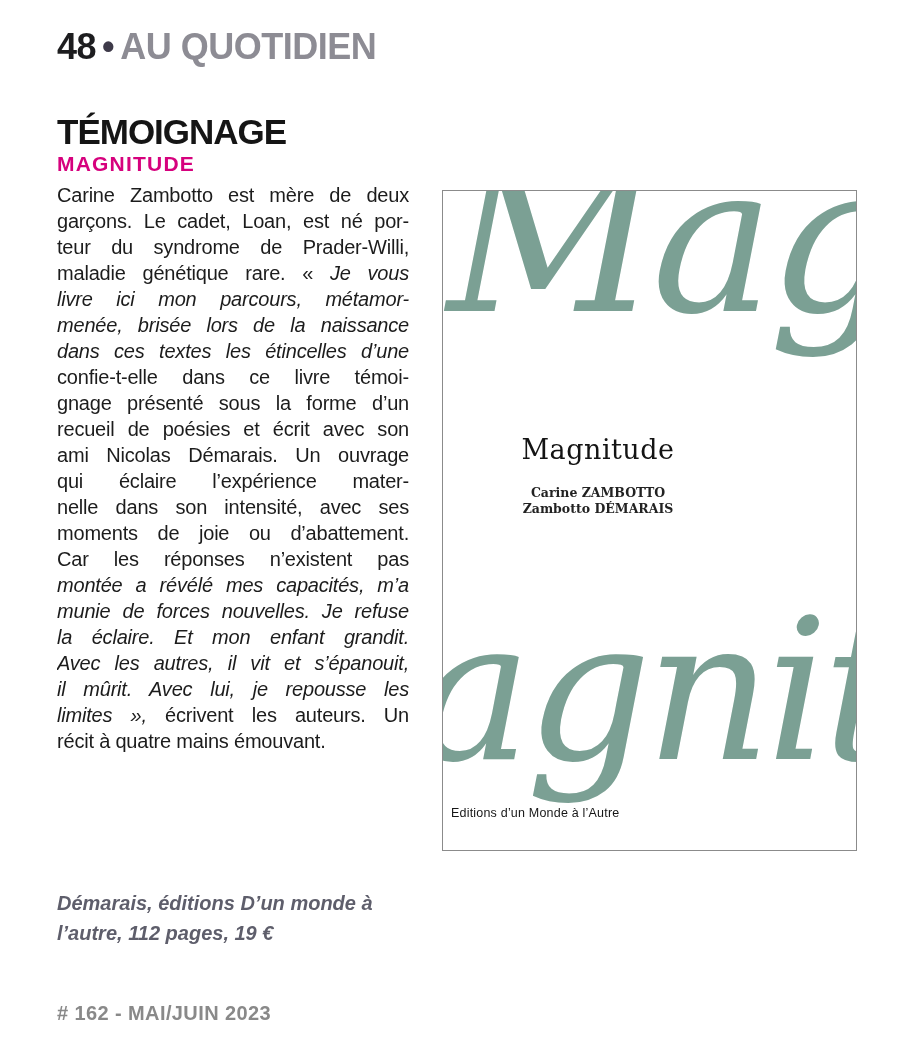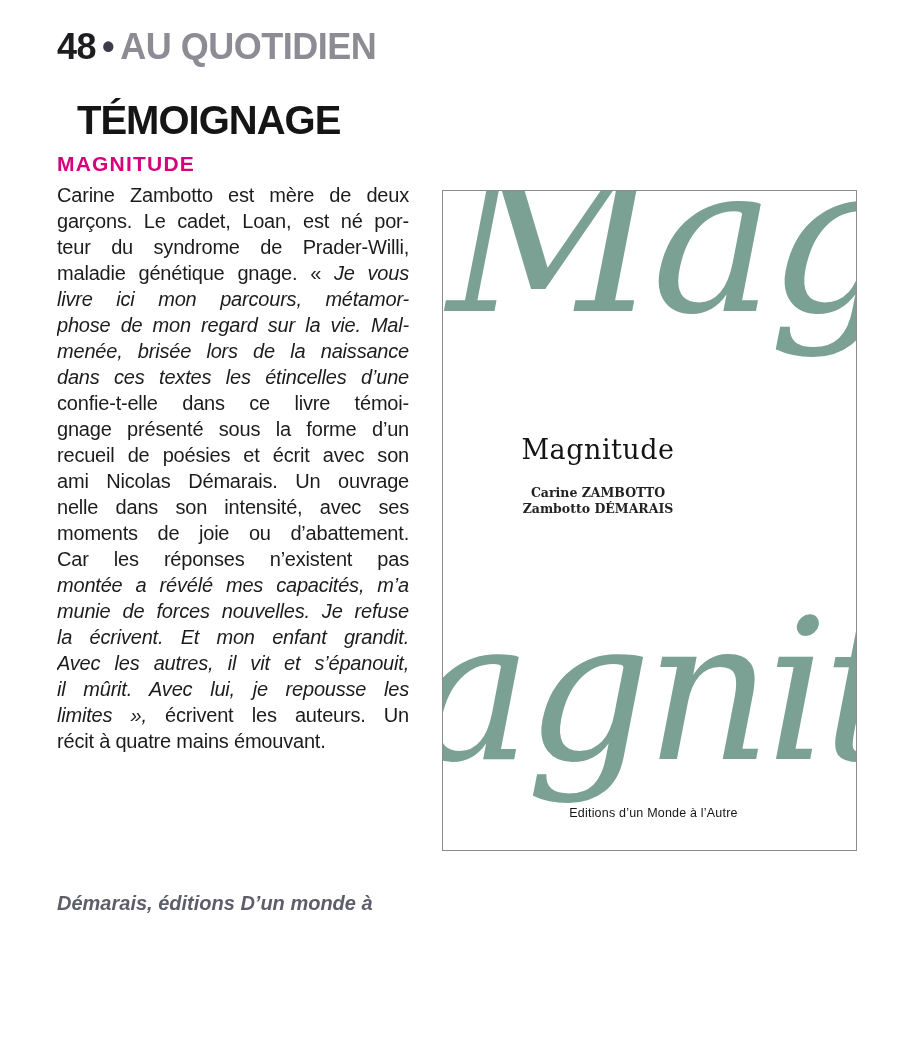--- a/index.html
+++ b/index.html
@@ -22,27 +22,26 @@
     letter-spacing: -0.5px;
     white-space: nowrap;
   }
   .kicker .pnum { color: #1d1d1f; }
   .kicker .bullet { color: #3e3a49; padding: 0 6px; }
   .kicker .section { color: #8d8c94; }
 
   
   .headline {
     position: absolute;
-    left: 57px; top: 98px;
-    font-size: 40px;
+    left: 57px; top: 112px;
+    font-size: 35px;
     font-weight: bold;
     letter-spacing: -1px;
     color: #151515;
     white-space: nowrap;
-    margin-left: 20px;
   }
   .rubric {
     position: absolute;
     left: 57px; top: 152px;
     font-size: 21px;
     font-weight: bold;
     letter-spacing: 1.2px;
     white-space: nowrap;
   }
 
@@ -126,21 +125,20 @@
     margin-top: 20px;
     font-family: "DejaVu Serif", serif;
     font-size: 12.5px;
     font-weight: bold;
     line-height: 16px;
     color: #222222;
   }
   .publisher {
     position: absolute;
     left: 8px; right: 0; bottom: 30px;
-    text-align: center;
     font-family: "Liberation Sans", sans-serif;
     font-size: 12.5px;
     color: #161616;
     letter-spacing: 0.2px;
   }
 </style>
 </head>
 <body>
 
 <div class="page">
@@ -149,45 +147,47 @@
     <span class="pnum">48</span><span class="bullet">•</span><span class="section" style="color: rgb(141, 140, 148);">AU QUOTIDIEN</span>
   </div>
 
   <div class="headline">TÉMOIGNAGE</div>
   <div class="rubric" style="color: rgb(214, 1, 125);">MAGNITUDE</div>
 
   <div class="article">
       <div class="bline"><span>Carine Zambotto est mère de deux</span></div>
       <div class="bline"><span>garçons. Le cadet, Loan, est né por-</span></div>
       <div class="bline"><span>teur du syndrome de Prader-Willi,</span></div>
-      <div class="bline"><span>maladie génétique gnage. « </span><span class="it">Je vous</span></div>
+      <div class="bline"><span>maladie génétique rare. « </span><span class="it">Je vous</span></div>
       <div class="bline"><span class="it">livre ici mon parcours, métamor-</span></div>
-      <div class="bline"><span class="it">phose de mon regard sur la vie. Mal-</span></div>
       <div class="bline"><span class="it">menée, brisée lors de la naissance</span></div>
       <div class="bline"><span class="it">dans ces textes les étincelles d’une</span></div>
       <div class="bline"><span>confie-t-elle dans ce livre témoi-</span></div>
       <div class="bline"><span>gnage présenté sous la forme d’un</span></div>
       <div class="bline"><span>recueil de poésies et écrit avec son</span></div>
       <div class="bline"><span>ami Nicolas Démarais. Un ouvrage</span></div>
+      <div class="bline"><span>qui éclaire l’expérience mater-</span></div>
       <div class="bline"><span>nelle dans son intensité, avec ses</span></div>
       <div class="bline"><span>moments de joie ou d’abattement.</span></div>
       <div class="bline"><span>Car les réponses n’existent pas</span></div>
       <div class="bline"><span class="it">montée a révélé mes capacités, m’a</span></div>
       <div class="bline"><span class="it">munie de forces nouvelles. Je refuse</span></div>
-      <div class="bline"><span class="it">la écrivent. Et mon enfant grandit.</span></div>
+      <div class="bline"><span class="it">la éclaire. Et mon enfant grandit.</span></div>
       <div class="bline"><span class="it">Avec les autres, il vit et s’épanouit,</span></div>
       <div class="bline"><span class="it">il mûrit. Avec lui, je repousse les</span></div>
       <div class="bline"><span class="it">limites », </span><span>écrivent les auteurs. Un</span></div>
       <div class="bline end"><span>récit à quatre mains émouvant.</span></div>
     </div>
 
   <div class="credit" style="color: rgb(94, 94, 107);">
       <div>Démarais, éditions D’un monde à</div>
+      <div>l’autre, 112 pages, 19 €</div>
     </div>
 
+  <div class="pageinfo" style="color: rgb(137, 137, 137);"># 162 - MAI/JUIN 2023</div>
 
   <div class="cover">
     <div class="script script-top" style="color: rgb(123, 160, 148);">Magn</div>
     <div class="script script-bottom" style="color: rgb(123, 160, 148);">agnitu</div>
     <div class="cover-titleblock">
       <div class="cover-title">Magnitude</div>
       <div class="cover-authors">
         <div>Carine ZAMBOTTO</div>
         <div>Zambotto DÉMARAIS</div>
       </div>

